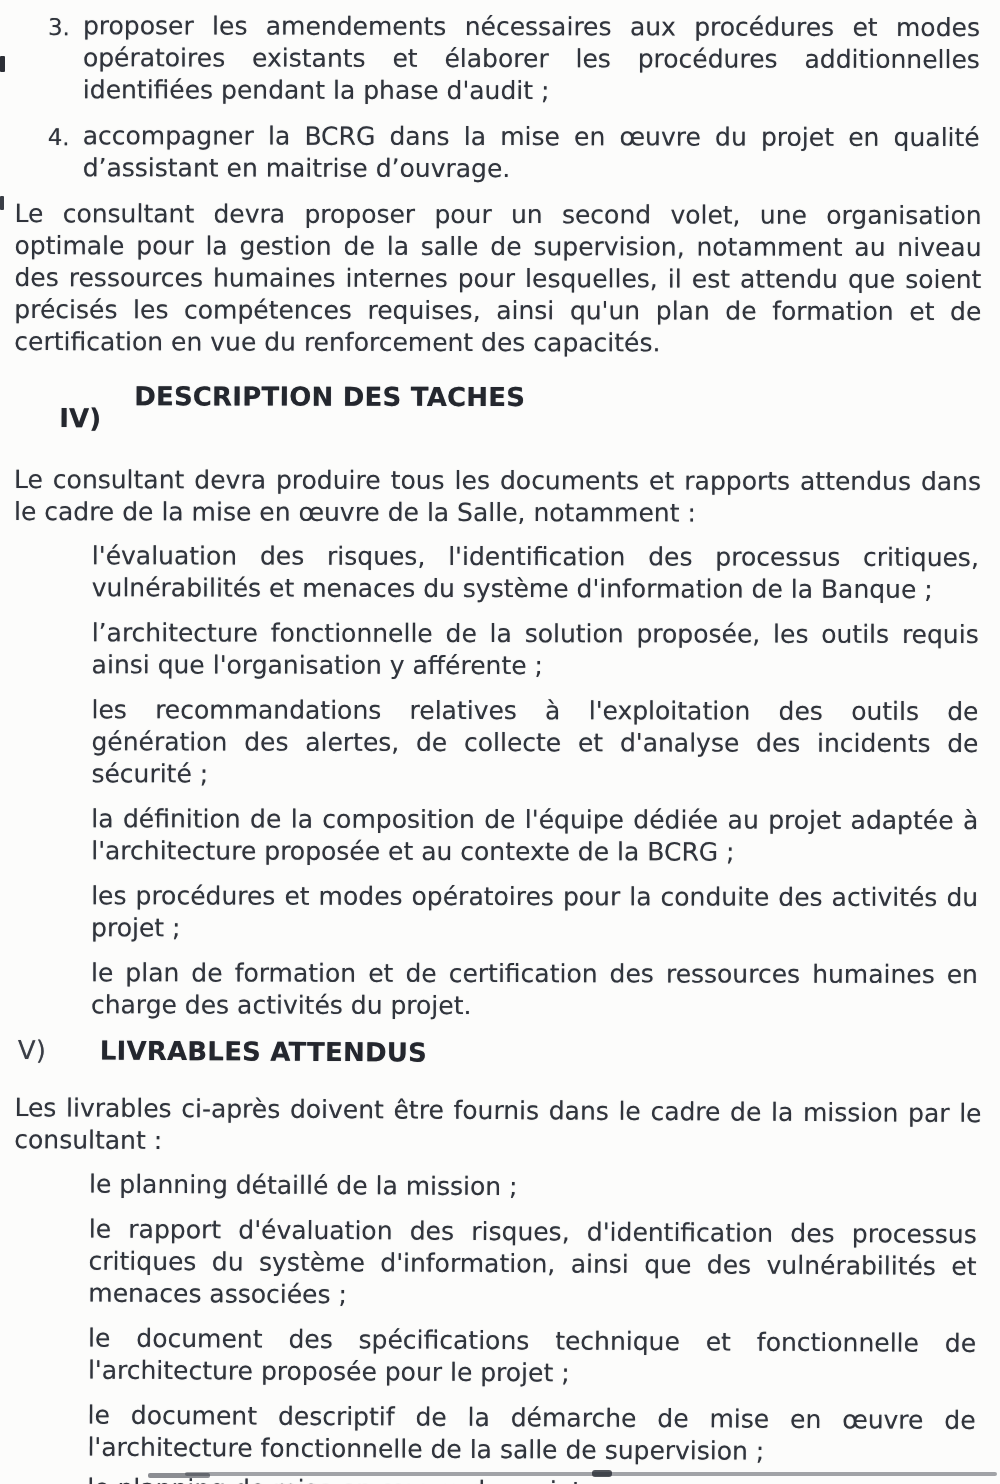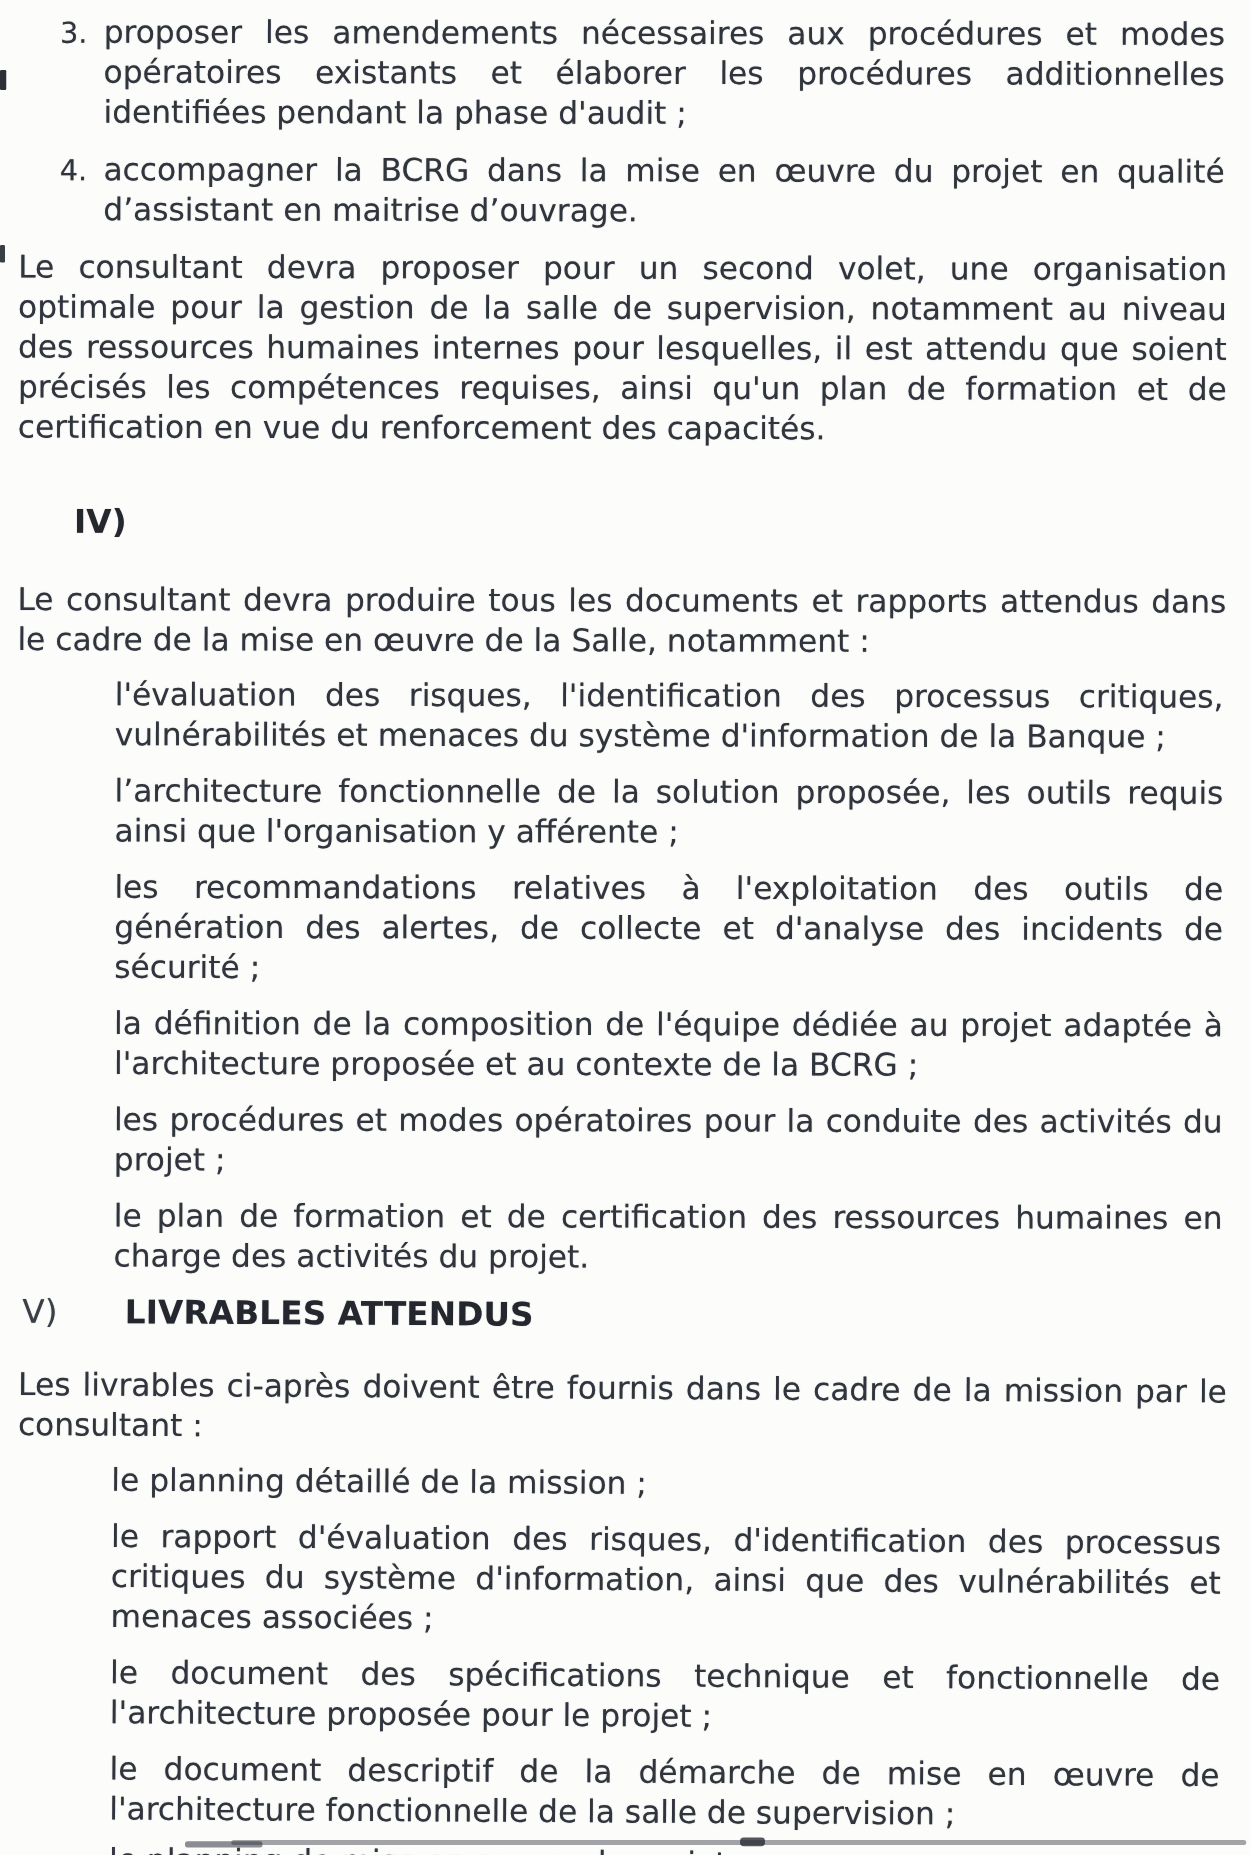--- a/index.html
+++ b/index.html
@@ -77,20 +77,21 @@
 
       <div class="num-item txt">
         <span class="num">4.</span>
         <div class="num-text">accompagner la BCRG dans la mise en œuvre du projet en qualité d’assistant en maitrise d’ouvrage.</div>
       </div>
 
       <p class="para p1 txt">Le consultant devra proposer pour un second volet, une organisation optimale pour la gestion de la salle de supervision, notamment au niveau des ressources humaines internes pour lesquelles, il est attendu que soient précisés les compétences requises, ainsi qu'un plan de formation et de certification en vue du renforcement des capacités.</p>
 
       <div class="heading h-iv">
         <span class="h-num">IV)</span>
+        <span class="h-title">DESCRIPTION DES TACHES</span>
       </div>
 
       <p class="para intro-iv txt">Le consultant devra produire tous les documents et rapports attendus dans le cadre de la mise en œuvre de la Salle, notamment :</p>
 
       <div class="bl-iv">
         <div class="bullet-item txt">
           <span class="dot-col"><span class="dot"></span></span>
           <div class="b-text">l'évaluation des risques, l'identification des processus critiques, vulnérabilités et menaces du système d'information de la Banque ;</div>
         </div>
         <div class="bullet-item txt">

